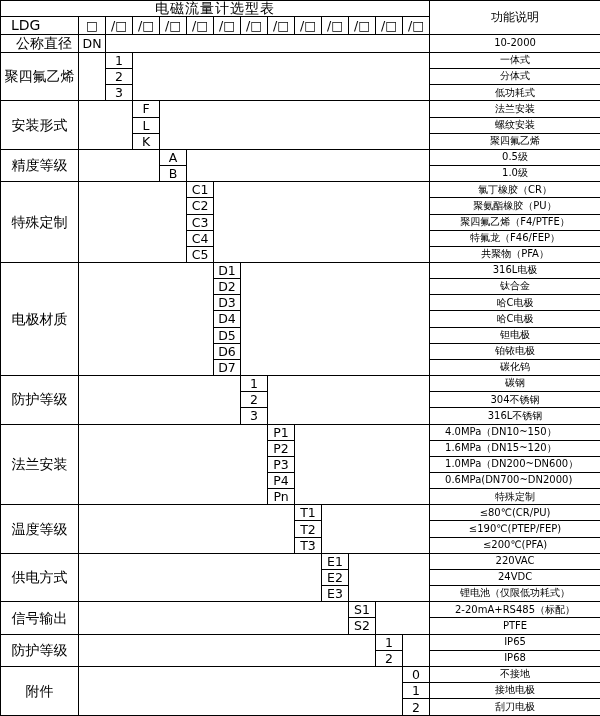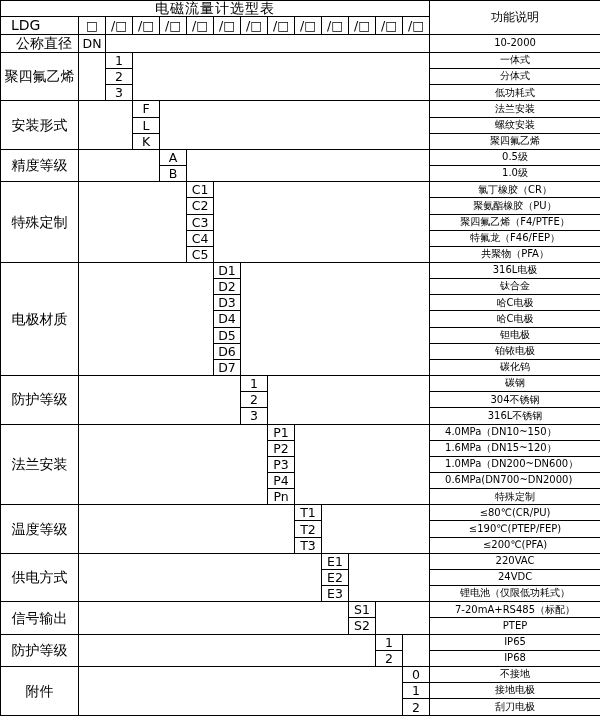--- a/index.html
+++ b/index.html
@@ -244,25 +244,25 @@
         </tr>
         <tr>
           <td class="code">E3</td>
           <td class="fn">锂电池（仅限低功耗式）</td>
         </tr>
         <tr>
           <td rowspan="2" class="lbl">信号输出</td>
           <td colspan="10" rowspan="2" class="filler"></td>
           <td class="code">S1</td>
           <td colspan="2" rowspan="2" class="filler"></td>
-          <td class="fn">7-20mA+RS485（标配）</td>
+          <td class="fn">2-20mA+RS485（标配）</td>
         </tr>
         <tr>
           <td class="code">S2</td>
-          <td class="fn">PTEP</td>
+          <td class="fn">PTFE</td>
         </tr>
         <tr>
           <td rowspan="2" class="lbl">防护等级</td>
           <td colspan="11" rowspan="2" class="filler"></td>
           <td class="code">1</td>
           <td rowspan="2" class="filler"></td>
           <td class="fn">IP65</td>
         </tr>
         <tr>
           <td class="code">2</td>

